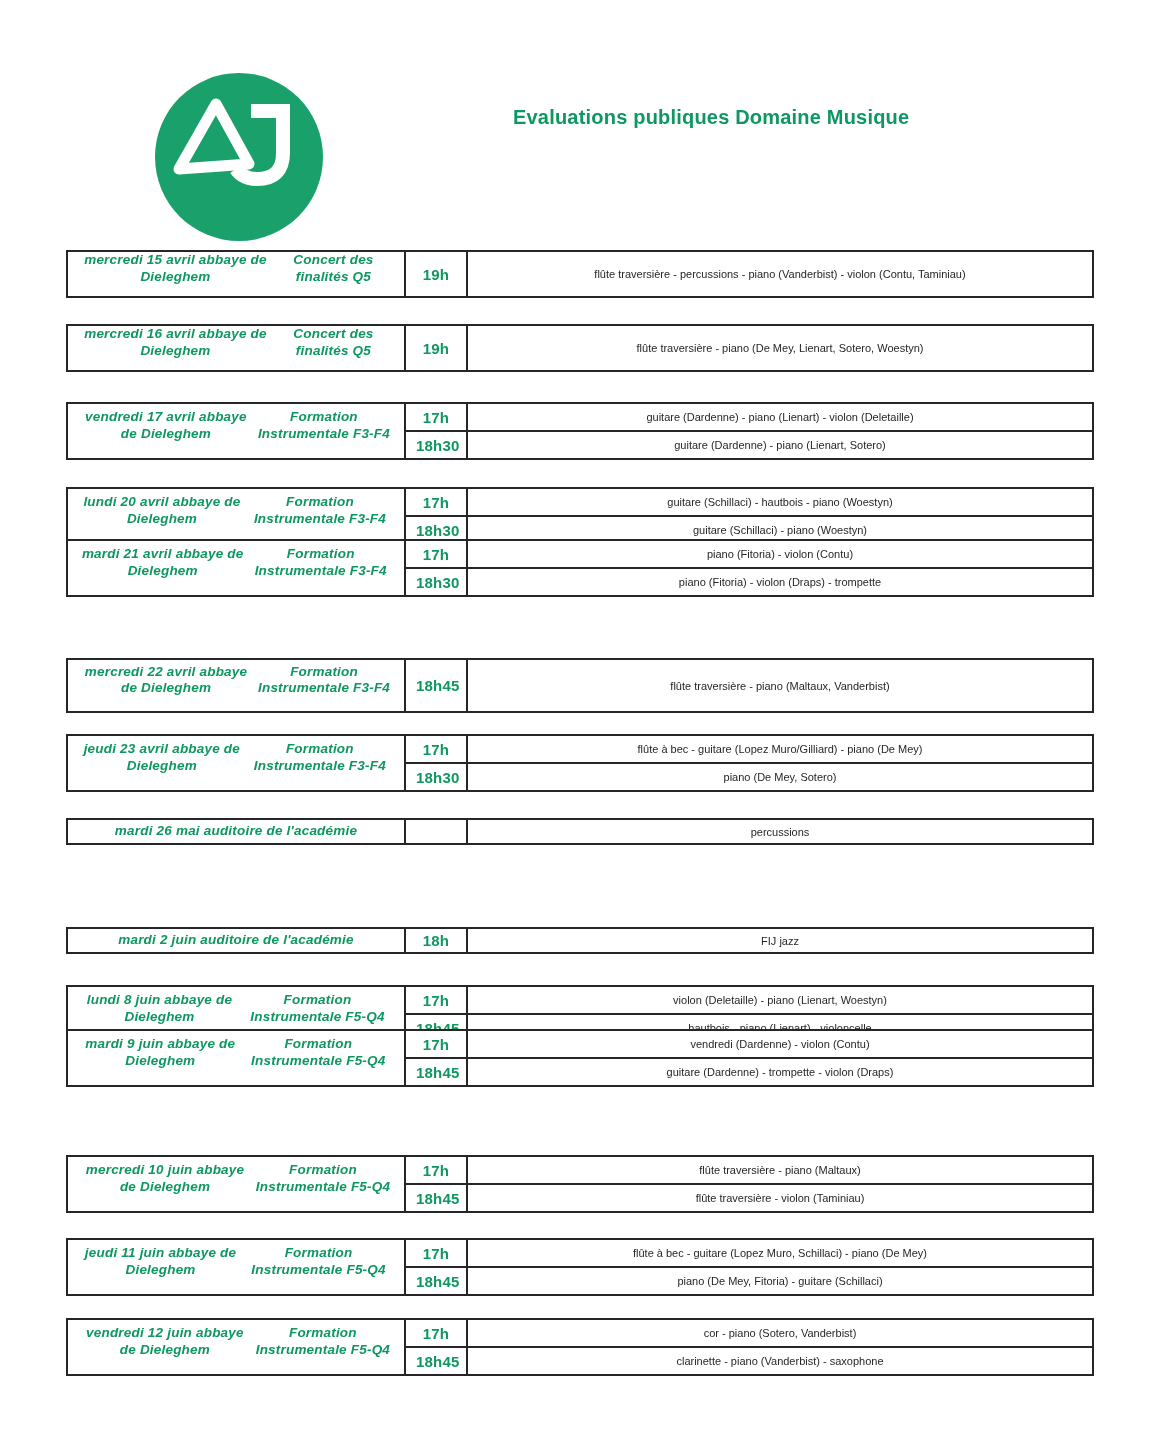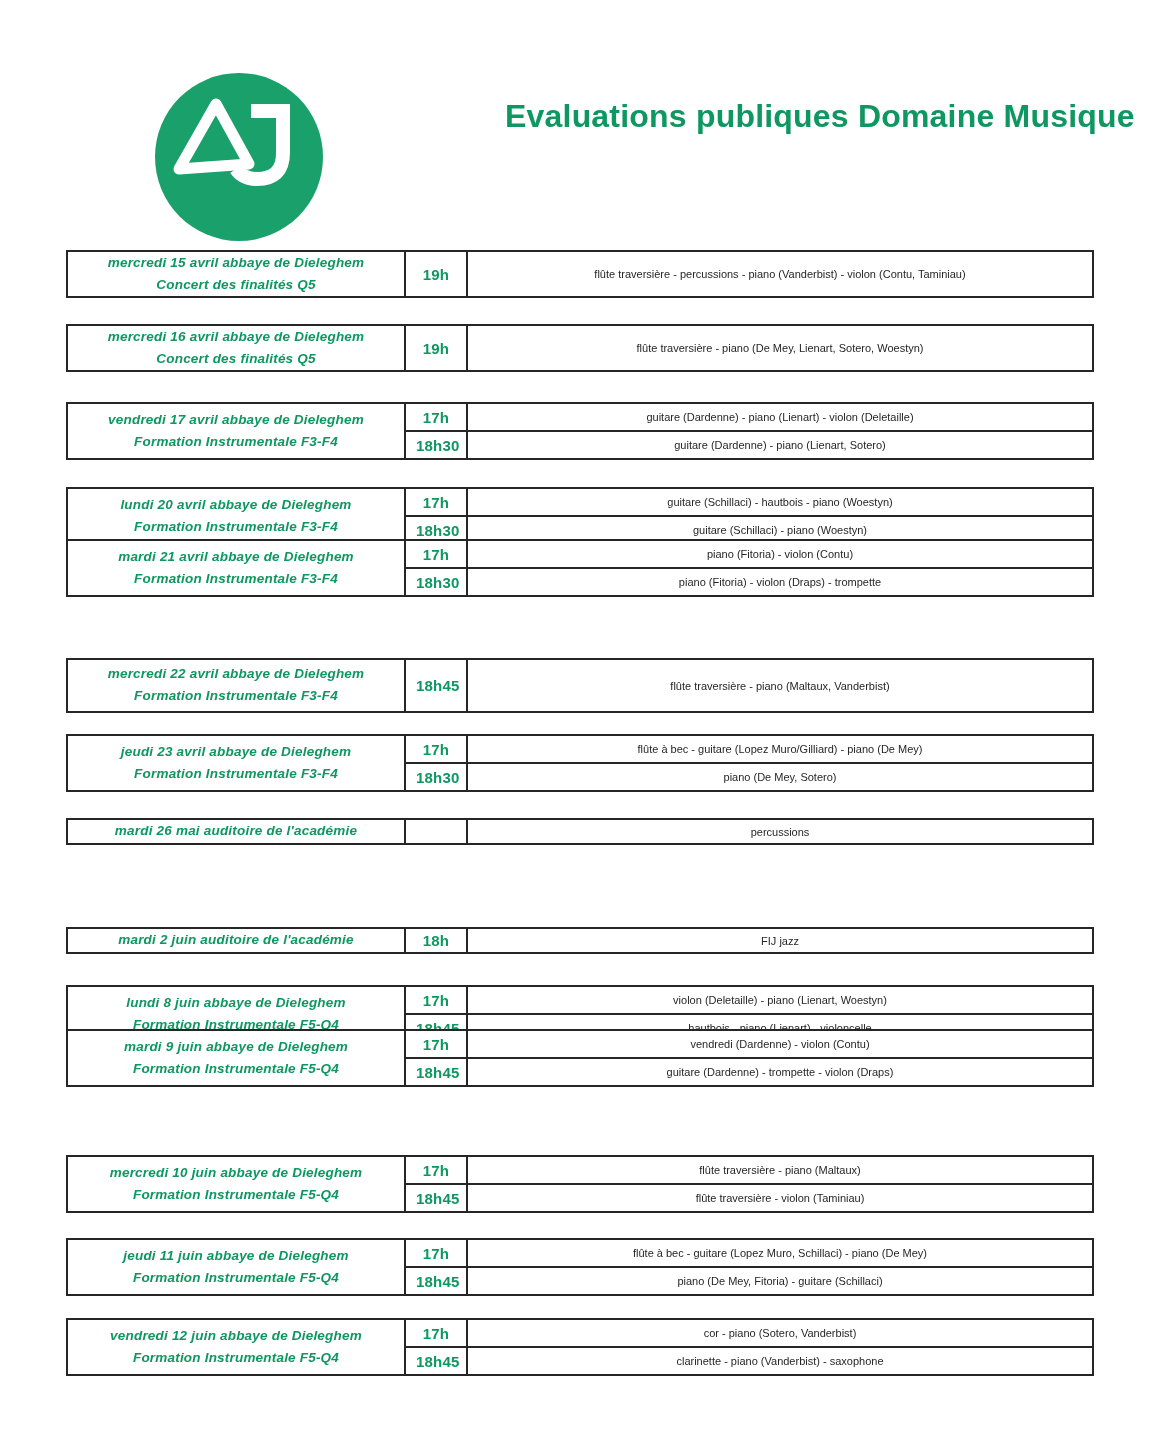--- a/index.html
+++ b/index.html
@@ -8,22 +8,22 @@
     --border:#262626;
     --body-text:#262626;
   }
   html,body{margin:0;padding:0;background:#fff;}
   .page{
     position:relative;width:1164px;height:1452px;background:#ffffff;
     font-family:"Liberation Sans", sans-serif;overflow:hidden;
   }
   .logo{position:absolute;left:155px;top:73px;width:168px;height:168px;}
   .title{
-    position:absolute;left:505px;top:98px;margin:0;
-    font-size:32px;font-weight:bold;letter-spacing:.2px;
+    position:absolute;left:505px;top:98px;margin:8px;
+    font-size:20px;font-weight:bold;letter-spacing:.2px;
     color:var(--green-text);white-space:nowrap;
   }
   table.block{
     position:absolute;left:66px;width:1026px;
     border-collapse:collapse;table-layout:fixed;background:#fff;
   }
   .c-date{width:338px;}
   .c-time{width:62px;}
   .c-content{width:626px;}
   table.block td{
@@ -36,21 +36,21 @@
   }
   td.time{
     color:var(--green-text);font-weight:bold;font-style:normal;
     font-size:15px;letter-spacing:.2px;padding:0 2px;
   }
   td.content{color:var(--body-text);font-size:11px;}
   .row-double td{height:26px;}
   .row-single48 td{height:44px;}
   .row-single55 td{height:51px;}
   .row-single26 td{height:23px;}
-  .dw{display:flex;flex-direction:column;justify-content:space-around;}
+  .dw{display:flex;flex-direction:row;justify-content:space-around;}
   .dw44{height:44px;}
   .dw52{height:44px;text-align:center;}
 </style>
 </head>
 <body>
 
 <div class="page">
 
   <svg class="logo" viewBox="0 0 168 168" aria-hidden="true">
     <circle cx="84" cy="84" r="84" fill="#1aa16b"></circle>

